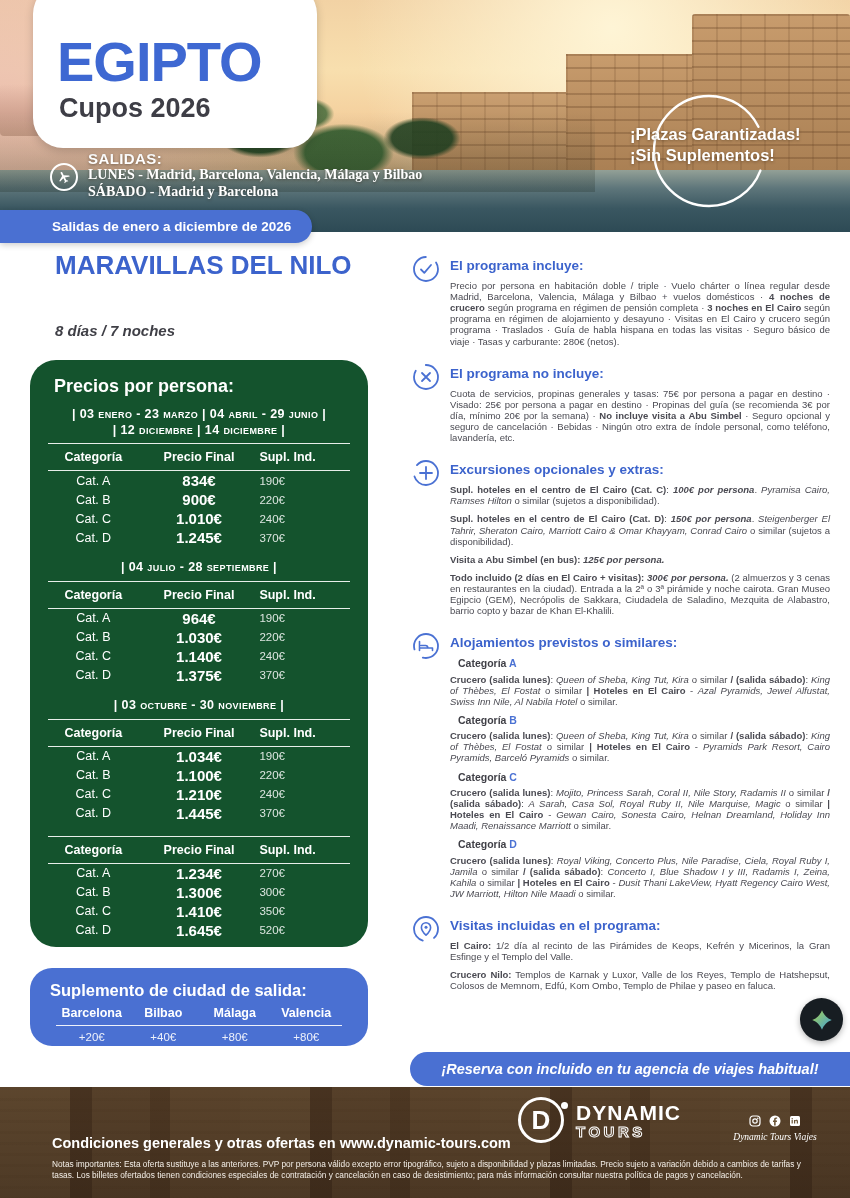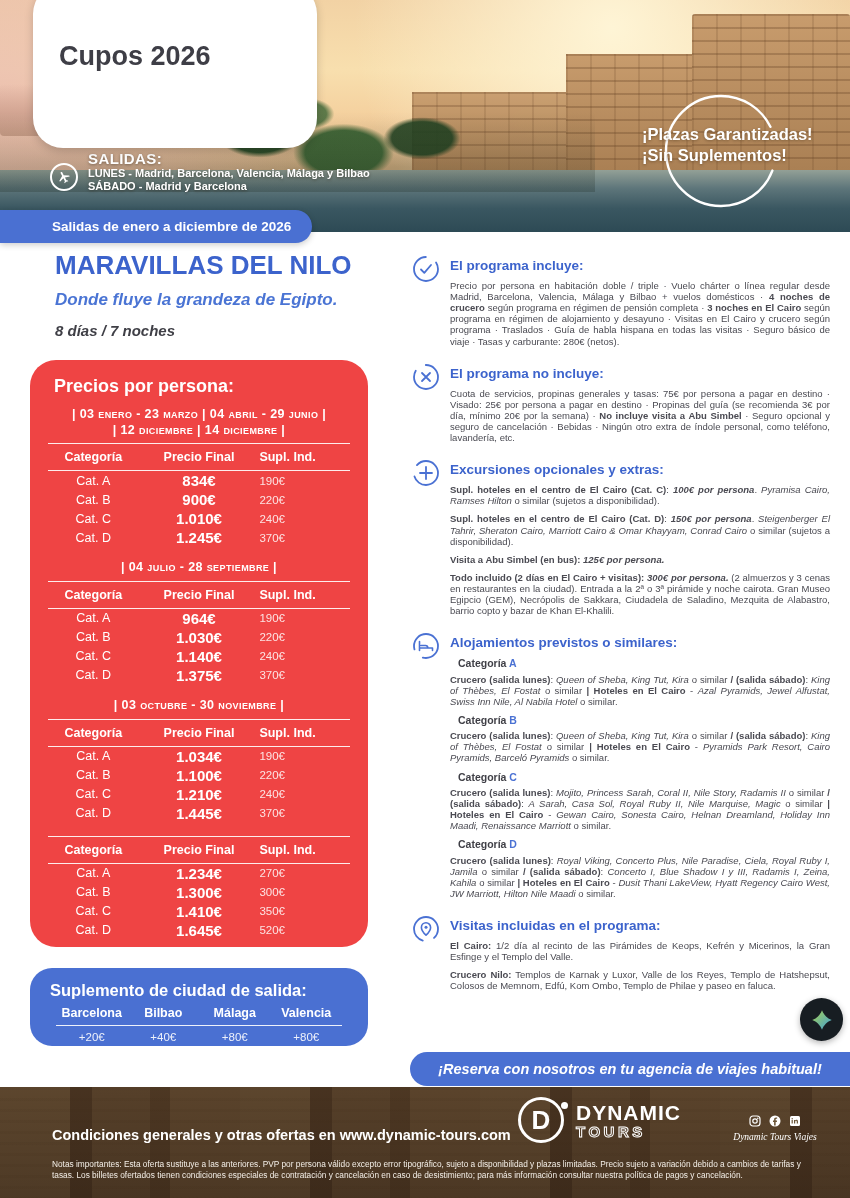--- a/index.html
+++ b/index.html
@@ -31,42 +31,42 @@
   .water{position:absolute;left:0;bottom:0;width:100%;height:62px;
     background:linear-gradient(180deg,#93a096 0%,#5d757a 30%,#3a5761 62%,#2d4a55 100%);}
   .hero-shade{position:absolute;left:0;bottom:40px;width:70%;height:80px;
     background:linear-gradient(180deg,rgba(0,0,0,0),rgba(20,30,20,.22));}
 
   .hero-card{position:absolute;left:33px;top:-16px;width:284px;height:164px;background:#fff;
     border-radius:30px;box-shadow:0 3px 10px rgba(0,0,0,.18);padding:52px 0 0 24px;box-sizing:border-box;}
   .hero-title{font-size:56px;font-weight:800;color:#3e68d2;letter-spacing:-1px;line-height:.92;}
   .hero-subtitle{font-size:27px;font-weight:700;color:#3e3e46;margin-top:5px;margin-left:2px;}
 
-  .badge{position:absolute;left:626px;top:92px;width:190px;height:120px;color:#fff;margin-left:12px;}
+  .badge{position:absolute;left:626px;top:92px;width:190px;height:120px;color:#fff;}
   .badge svg{position:absolute;left:24px;top:0;}
   .badge-text{position:absolute;left:4px;top:32px;font-size:16.5px;font-weight:700;line-height:1.28;
     text-shadow:0 1px 3px rgba(60,40,20,.45);white-space:nowrap;}
 
   .salidas{position:absolute;left:50px;top:150px;color:#fff;text-shadow:0 1px 3px rgba(40,30,15,.5);}
   .salidas-icon{position:absolute;left:0;top:13px;width:24px;height:24px;border:2px solid #fff;border-radius:50%;
     display:flex;align-items:center;justify-content:center;}
   .salidas-txt{margin-left:38px;}
   .salidas-label{font-size:15px;font-weight:800;letter-spacing:.4px;}
-  .salidas-line{font-size:11px;font-weight:700;line-height:1.2;}
+  .salidas-line{font-size:14px;font-weight:700;line-height:1.2;font-family:Liberation Serif, serif;}
 
   .dates-pill{position:absolute;left:0;top:210px;width:312px;height:33px;background:#4a70d2;
     border-radius:0 18px 18px 0;color:#fff;font-size:13.5px;font-weight:700;line-height:33px;
     padding-left:52px;box-sizing:border-box;box-shadow:0 2px 6px rgba(0,0,0,.2);}
 
   
   .program-title{position:absolute;left:55px;top:250px;font-size:26px;font-weight:800;color:#3c63cc;}
   .tagline{position:absolute;left:55px;top:290px;font-size:17px;font-style:italic;font-weight:600;color:#4a74d4;}
   .duration{position:absolute;left:55px;top:322px;font-size:15px;font-style:italic;font-weight:700;color:#3f3f46;}
 
-  .prices-box{position:absolute;left:30px;top:360px;width:338px;height:587px;background:#ef4444;
+  .prices-box{position:absolute;left:30px;top:360px;width:338px;height:587px;background:#14532d;
     border-radius:26px;color:#fff;padding:16px 18px 0;box-sizing:border-box;}
   .prices-heading{font-size:18px;font-weight:800;margin:0 0 10px 6px;}
   .pdates{text-align:center;font-weight:700;font-size:12.5px;font-variant:small-caps;
     letter-spacing:.4px;line-height:1.25;margin-bottom:4px;}
   .phead{display:flex;border-top:1px solid rgba(255,255,255,.9);border-bottom:1px solid rgba(255,255,255,.9);
     padding:6px 0;font-size:12.5px;font-weight:600;margin-top:5px;}
   .prow{display:flex;height:19px;align-items:center;font-size:12.5px;}
   .prow:first-of-type{margin-top:6px;}
   .c1{width:30%;text-align:center;}
   .c2{width:40%;text-align:center;}
@@ -98,21 +98,21 @@
     display:flex;align-items:center;justify-content:center;z-index:6;}
 
   
   .footer{position:absolute;left:0;top:1087px;width:850px;height:111px;overflow:hidden;
     background:
       linear-gradient(rgba(36,22,12,.52),rgba(30,18,10,.62)),
       repeating-linear-gradient(90deg,#9a7a52 0 70px,#6e5236 70px 92px,#8d6e4a 92px 150px,#7a5c3c 150px 170px,#96754e 170px 240px),
       #8a6a48;}
   .footer::before{content:"";position:absolute;inset:0;
     background:repeating-linear-gradient(180deg,rgba(60,40,20,.18) 0 3px,rgba(0,0,0,0) 3px 11px);opacity:.5;}
-  .footer-conditions{position:absolute;left:52px;top:40px;font-size:14.5px;font-weight:800;color:#fff;}
+  .footer-conditions{position:absolute;left:52px;top:48px;font-size:14.5px;font-weight:800;color:#fff;}
   .footer-notes{position:absolute;left:52px;top:72px;width:750px;font-size:8.3px;line-height:1.35;color:#f4efe8;}
   .dt-logo{position:absolute;left:518px;top:10px;color:#fff;display:flex;align-items:center;}
   .dt-logo-mark{width:40px;height:40px;border:3px solid #fff;border-radius:50%;display:flex;align-items:center;
     justify-content:center;font-size:26px;font-weight:800;position:relative;}
   .dt-logo-mark::after{content:"";position:absolute;right:-7px;top:2px;width:7px;height:7px;background:#fff;border-radius:50%;}
   .dt-logo-text{margin-left:12px;line-height:1;}
   .dt-line1{font-size:21px;font-weight:800;letter-spacing:1px;}
   .dt-line2{font-size:15px;font-weight:800;letter-spacing:3.5px;color:rgba(255,255,255,0);
     -webkit-text-stroke:1px #fff;margin-top:1px;}
   .social{position:absolute;left:730px;top:28px;width:90px;text-align:center;color:#fff;}
@@ -158,27 +158,27 @@
       </span>
       <div class="salidas-txt">
         <div class="salidas-label">SALIDAS:</div>
         <div class="salidas-line">LUNES - Madrid, Barcelona, Valencia, Málaga y Bilbao</div>
         <div class="salidas-line">SÁBADO -  Madrid y Barcelona</div>
       </div>
     </div>
   </div>
 
   <div class="hero-card">
+    <div class="hero-title">EGIPTO</div>
     <div class="hero-subtitle">Cupos 2026</div>
   </div>
 
   <div class="dates-pill">Salidas de enero a diciembre de 2026</div>
 
   <div class="program-title">MARAVILLAS DEL NILO</div>
-  <div class="tagline">Donde fluye la grandeza de Egipto.</div>
   <div class="duration">8 días / 7 noches</div>
 
   <div class="prices-box">
     <div class="prices-heading">Precios por persona:</div>
 
     <div class="ptable">
       <div class="pdates">
         <div>| 03 enero - 23 marzo | 04 abril - 29 junio |</div>
         <div>| 12 diciembre | 14 diciembre |</div>
       </div>
@@ -389,21 +389,21 @@
           </svg>
       </span>
       <div class="sec-title">Visitas incluidas en el programa:</div>
       <div class="sec-body">
         <p><span class="b">El Cairo:</span><span> 1/2 día al recinto de las Pirámides de Keops, Kefrén y Micerinos, la Gran Esfinge y el Templo del Valle.</span></p>
         <p><span class="b">Crucero Nilo:</span><span> Templos de Karnak y Luxor, Valle de los Reyes, Templo de Hatshepsut, Colosos de Memnom, Edfú, Kom Ombo, Templo de Philae y paseo en faluca.</span></p>
       </div>
     </div>
   </div>
 
-  <div class="reserve-pill">¡Reserva con nosotros en tu agencia de viajes habitual!</div>
+  <div class="reserve-pill">¡Reserva con incluido en tu agencia de viajes habitual!</div>
 
   <div class="widget-btn">
     <svg width="26" height="26" viewBox="0 0 24 24">
       <defs>
           <linearGradient id="wg" x1="0" y1="0" x2="1" y2="1">
         <stop offset="0" stop-color="#a8d24f"></stop>
             <stop offset="1" stop-color="#3f9fd8"></stop>
       </linearGradient>
         </defs>
       <path fill="url(#wg)" d="M12 3c1.4 4 5 7.6 9 9-4 1.4-7.6 5-9 9-1.4-4-5-7.6-9-9 4-1.4 7.6-5 9-9z"></path>

